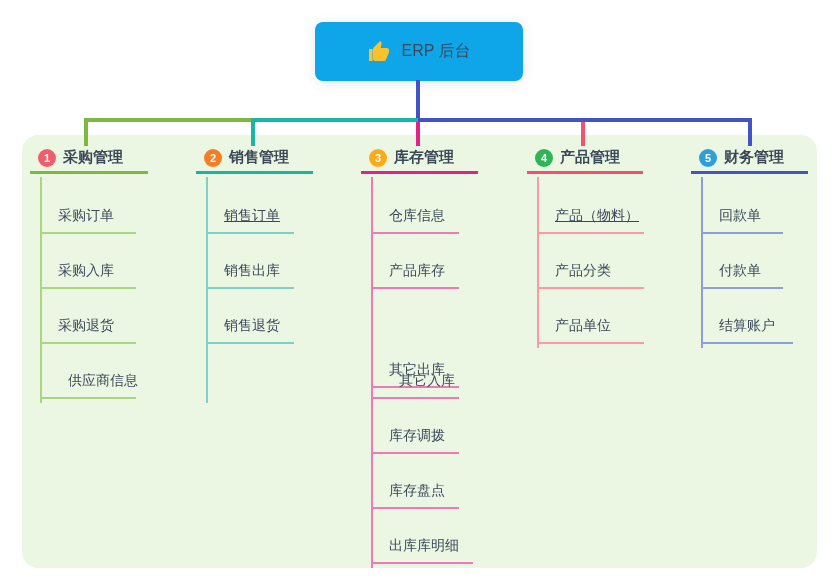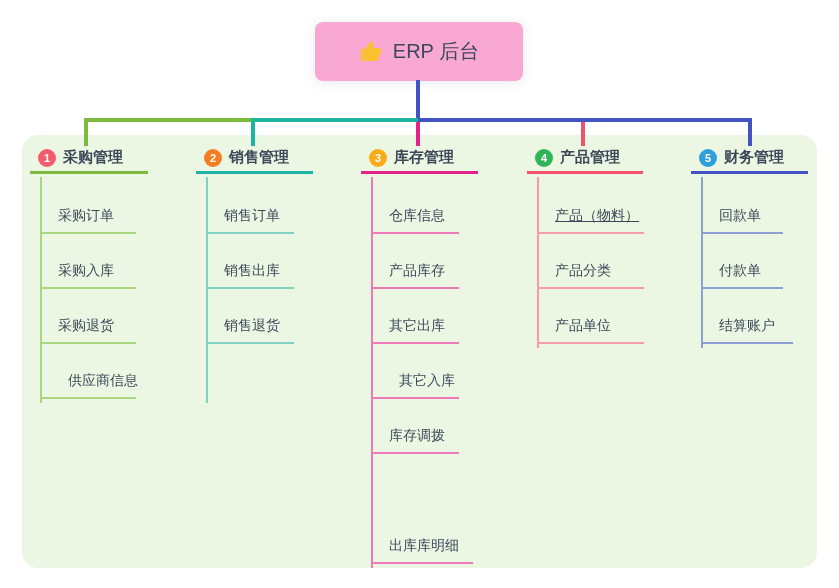--- a/index.html
+++ b/index.html
@@ -21,26 +21,26 @@
     width: 795px; height: 433px;
     background: #ebf7e3;
     border-radius: 16px;
   }
 
   
   .root-card {
     position: absolute;
     left: 315px; top: 22px;
     width: 208px; height: 59px;
-    background: #f9a8d4;
+    background: #0ea5e9;
     border-radius: 8px;
     box-shadow: 0 2px 12px rgba(60,72,88,.12);
     display: flex; align-items: center; justify-content: center;
     gap: 10px;
-    font-size: 20px;
+    font-size: 16px;
     color: #3c4858;
   }
   .root-card .thumb { width: 24px; height: 24px; display: inline-block; }
 
   
   .line { position: absolute; }
 
   
   .col { position: absolute; top: 144px; }
   .col-header {
@@ -142,36 +142,37 @@
     <div class="item i2" style="border-bottom-color: rgb(171, 214, 128); text-align: center;">采购退货</div>
     <div class="item i3" style="border-bottom-color: rgb(171, 214, 128);">供应商信息</div>
   </div>
 
   <div class="col c2">
     <div class="col-header" style="border-bottom-color: rgb(26, 181, 163);">
       <span class="badge" style="background-color: rgb(245, 125, 35);">2</span>
       <span>销售管理</span>
     </div>
     <div class="vline h4" style="background-color: rgb(127, 208, 198);"></div>
-    <div class="item i0" style="border-bottom-color: rgb(127, 208, 198);">销售订单</div>
+    <div class="item i0" style="border-bottom-color: rgb(127, 208, 198); text-decoration: underline;">销售订单</div>
     <div class="item i1" style="border-bottom-color: rgb(127, 208, 198);">销售出库</div>
     <div class="item i2" style="border-bottom-color: rgb(127, 208, 198);">销售退货</div>
   </div>
 
   <div class="col c3">
     <div class="col-header" style="border-bottom-color: rgb(224, 34, 138);">
       <span class="badge" style="background-color: rgb(251, 171, 24);">3</span>
       <span>库存管理</span>
     </div>
     <div class="vline h7" style="background-color: rgb(239, 122, 185);"></div>
     <div class="item i0" style="border-bottom-color: rgb(239, 122, 185);">仓库信息</div>
     <div class="item i1" style="border-bottom-color: rgb(239, 122, 185);">产品库存</div>
-    <div class="item i2" style="border-bottom-color: rgb(239, 122, 185);">其它出库</div>
+    <div class="item i2" style="border-bottom-color: rgb(239, 122, 185); margin-top: 44px;">其它出库</div>
     <div class="item i3" style="border-bottom-color: rgb(239, 122, 185);">其它入库</div>
     <div class="item i4" style="border-bottom-color: rgb(239, 122, 185);">库存调拨</div>
+    <div class="item i5" style="border-bottom-color: rgb(239, 122, 185);">库存盘点</div>
     <div class="item i6 wide" style="border-bottom-color: rgb(239, 122, 185);">出库库明细</div>
   </div>
 
   <div class="col c4">
     <div class="col-header" style="border-bottom-color: rgb(244, 81, 108);">
       <span class="badge" style="background-color: rgb(47, 180, 87);">4</span>
       <span>产品管理</span>
     </div>
     <div class="vline h3" style="background-color: rgb(248, 155, 164);"></div>
     <div class="item i0" style="border-bottom-color: rgb(248, 155, 164); text-decoration: underline;">产品（物料）</div>

